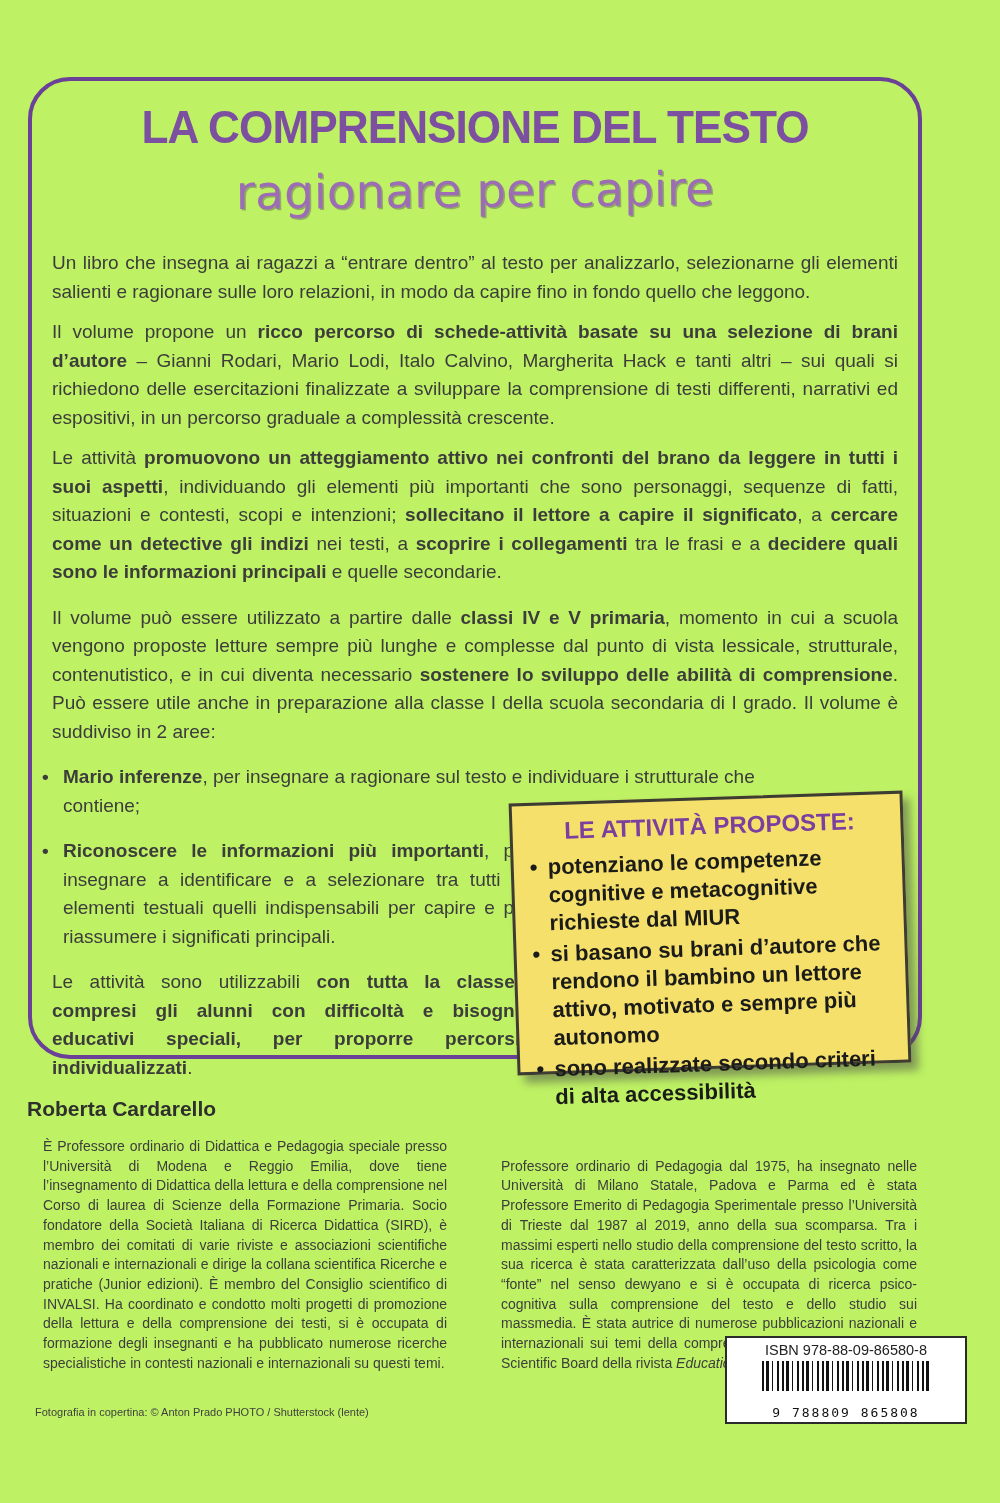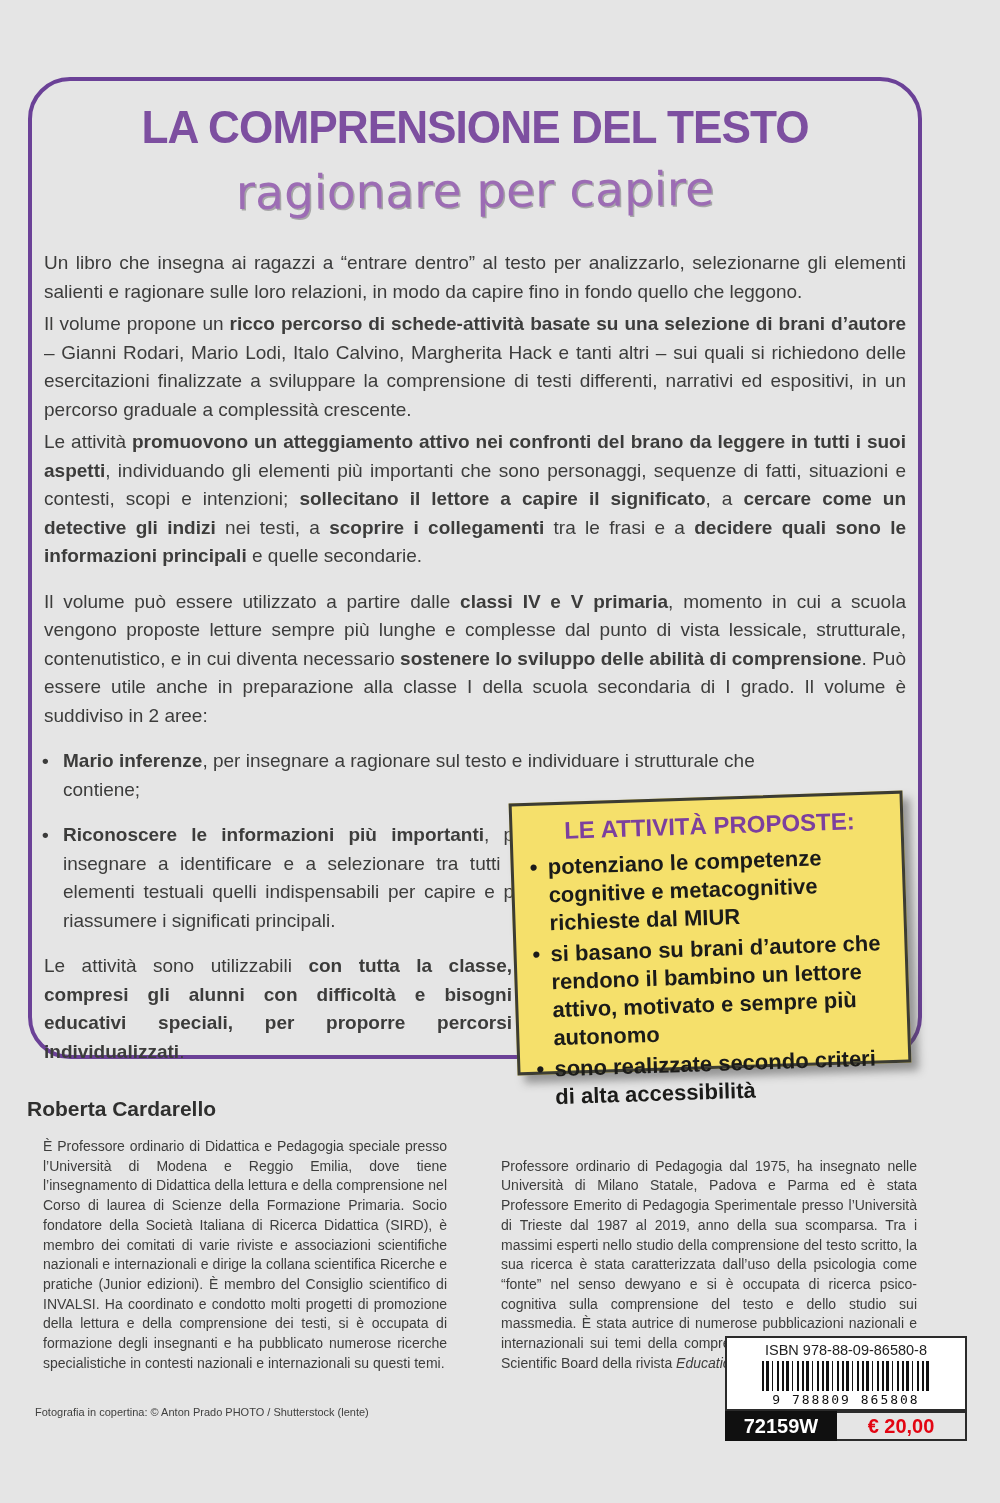--- a/index.html
+++ b/index.html
@@ -1,31 +1,31 @@
 <!DOCTYPE html>
 <html><head>
 <meta charset="utf-8">
 <style>
   html,body{margin:0;padding:0;background:#fff;}
-  .page{position:relative;width:1000px;height:1503px;background:#e5e5e5;
+  .page{position:relative;width:1000px;height:1503px;background:#bef264;
         font-family:"Liberation Sans",sans-serif;color:#3c3c3b;overflow:hidden;}
 
   
   .frame{position:absolute;left:28px;top:77px;width:894px;height:982px;
          box-sizing:border-box;border:4px solid #6b4197;border-radius:42px;
          padding:20px 8px 0 8px;z-index:1;}
 
   .title{margin:0;text-align:center;font-size:46px;line-height:52px;font-weight:700;
          color:#7d4fa0;letter-spacing:-1px;transform:scaleX(.96);}
   .subtitle{margin-top:6px;text-align:center;font-size:47px;line-height:64px;
             font-family:"DejaVu Sans",sans-serif;color:#9c6cb4;
             text-shadow:1.5px 1.5px 0 rgba(90,90,90,.45);transform:rotate(-.5deg);}
 
   .bodytext{margin-top:26px;font-size:19px;line-height:28.5px;text-align:justify;}
-  .bodytext p{margin:4px;}
+  .bodytext p{margin:12px;}
   .bodytext p.mt{margin-top:17px;}
   .b{font-weight:700;}
   .i{font-style:italic;}
 
   .bullets{margin-top:17px;}
   .bullet{position:relative;padding-left:23px;margin-bottom:17px;text-align:left;}
   .bullet .marker{position:absolute;left:2px;top:0;font-weight:700;}
   .bullet.b1{width:762px;}
   .bullet.b2{width:468px;text-align:justify;}
   .narrow{width:468px;}
@@ -53,21 +53,21 @@
   
   .barcode{position:absolute;left:725px;top:1336px;width:242px;z-index:1;
            font-family:"Liberation Sans",sans-serif;}
   .isbn-box{box-sizing:border-box;border:2px solid #2b2b2b;background:#fff;
             padding:4px 4px 2px 4px;}
   .isbn{font-size:14.5px;color:#222;text-align:center;white-space:nowrap;}
   .bars{width:168px;height:30px;margin:3px auto 0 auto;
         background:repeating-linear-gradient(90deg,#111 0 2px,#fff 2px 4px,#111 4px 7px,
                    #fff 7px 10px,#111 10px 11px,#fff 11px 15px,#111 15px 17px,#fff 17px 20px);}
   .digits{font-family:"DejaVu Sans Mono",monospace;font-size:13px;letter-spacing:2px;
-          text-align:center;color:#111;margin-top:1px;}
+          text-align:center;color:#111;margin-top:14px;}
   .row{display:flex;margin-top:0;}
   .code{width:112px;height:30px;background:#101010;color:#fff;font-weight:700;
         font-size:20px;line-height:30px;text-align:center;}
   .price{flex:1;box-sizing:border-box;height:30px;border:2px solid #2b2b2b;border-left:none;
          color:#e30613;font-weight:700;font-size:20px;line-height:27px;text-align:center;}
 </style>
 </head>
 <body>
 
 <div class="page">
@@ -124,19 +124,15 @@
   </section>
 
   <div class="credit">Fotografia in copertina: © Anton Prado PHOTO / Shutterstock (lente)</div>
 
   <div class="barcode">
     <div class="isbn-box">
       <div class="isbn">ISBN 978-88-09-86580-8</div>
       <div class="bars"></div>
       <div class="digits">9 788809 865808</div>
     </div>
-    <div class="row">
-      <div class="code">72159W</div>
-      <div class="price">€ 20,00</div>
-    </div>
   </div>
 
 </div>
 
 </body></html>

